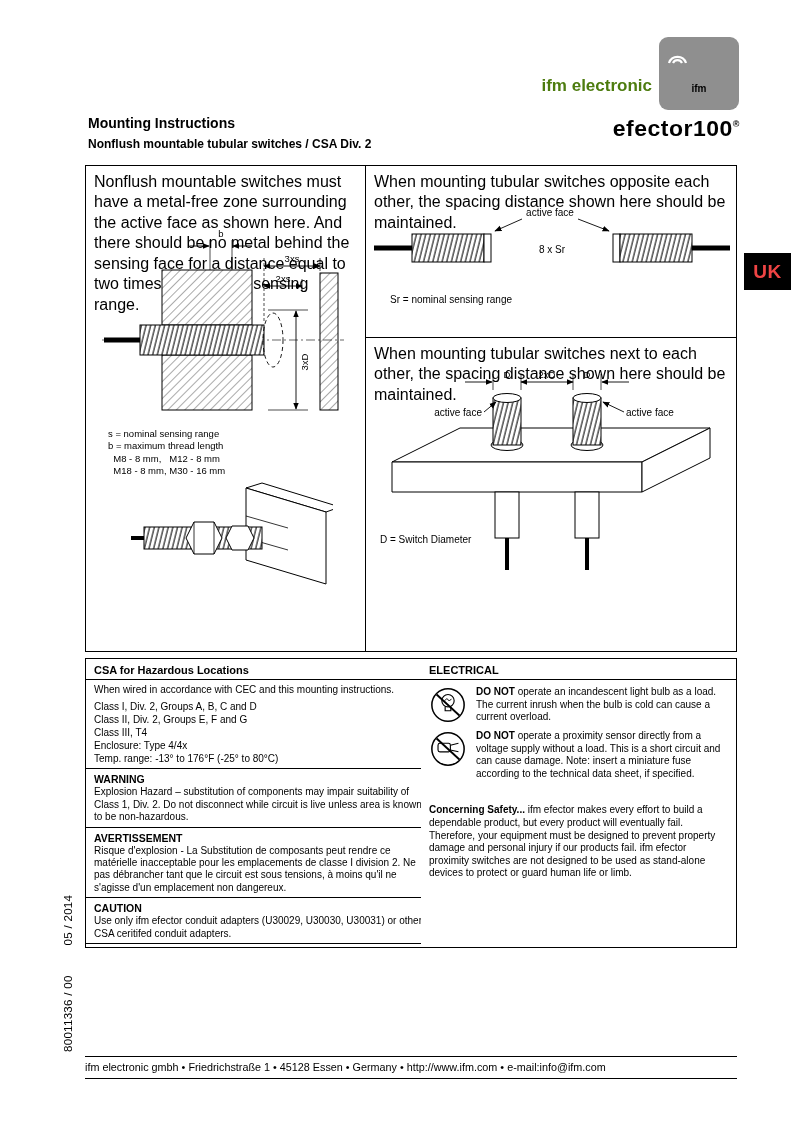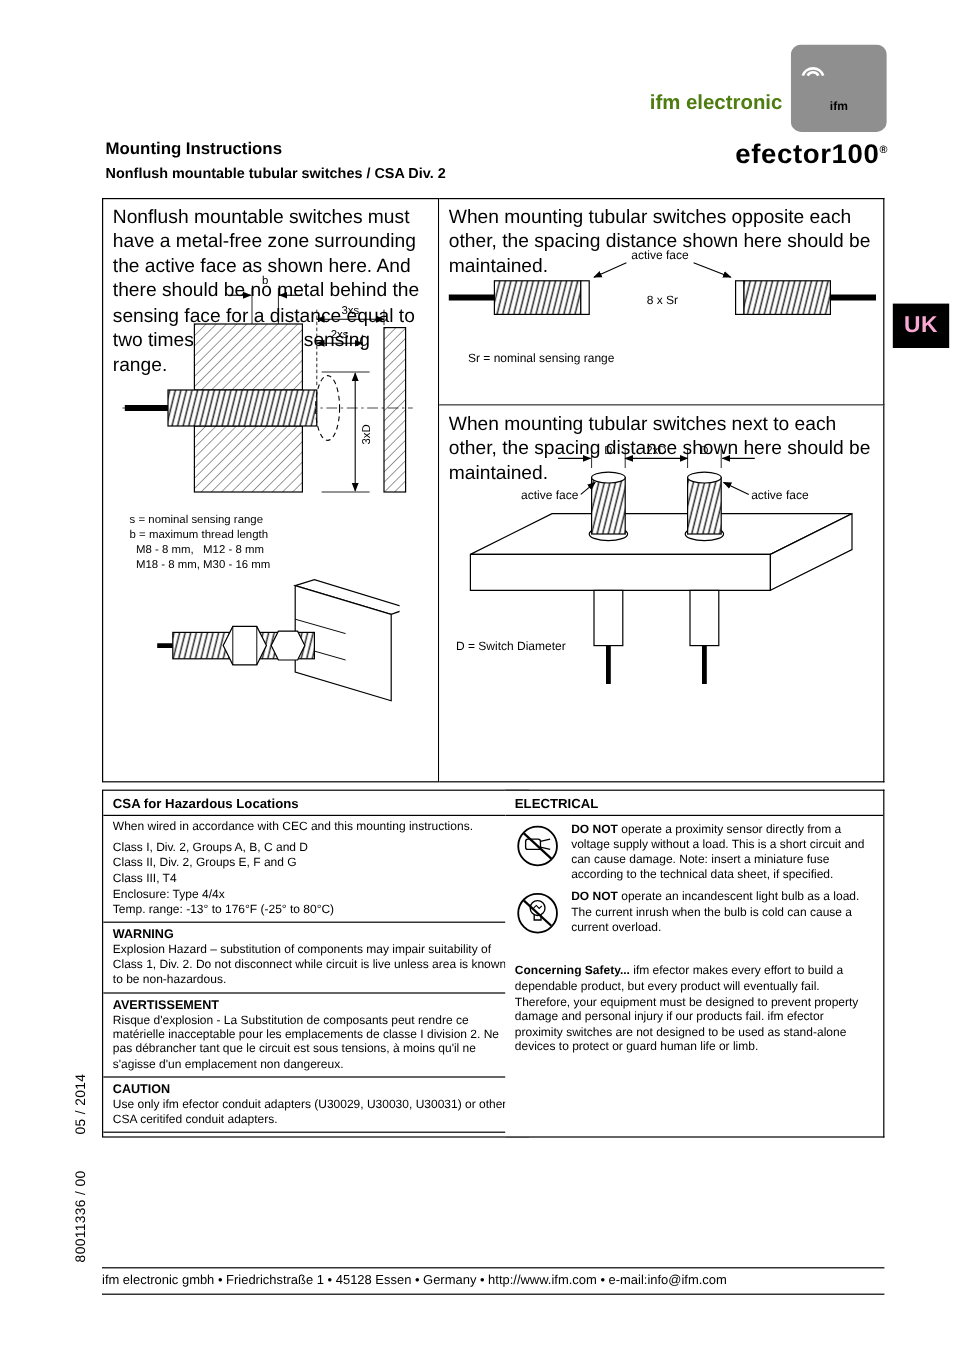--- a/index.html
+++ b/index.html
@@ -20,21 +20,21 @@
   .notes{position:absolute;left:22px;top:262px}
   .note-line{white-space:pre;font-size:9.5px;line-height:1.3}
   .boxa-footer{position:absolute;left:8px;right:8px;bottom:5px;font-size:10.4px;line-height:1.28}
   .legend{position:absolute;font-size:10px}
   .doc-title{position:absolute;left:88px;top:115px;font-size:14px;font-weight:bold}
   .doc-subtitle{position:absolute;left:88px;top:137px;font-size:12px;font-weight:bold}
   .brand-name{position:absolute;left:420px;top:76px;width:232px;text-align:right;font-size:17px;font-weight:bold;color:#4d7c0f}
   .ifm-logo{position:absolute;left:659px;top:37px}
   .efector{position:absolute;left:470px;top:115px;width:270px;text-align:right;font-size:23px;font-weight:800;letter-spacing:.5px;transform:scaleY(.98)}
   .efector sup{font-size:9px}
-  .uk-badge{position:absolute;left:744px;top:253px;width:47px;height:37px;background:#000;color:#f9a8d4;font-weight:bold;font-size:19px;display:flex;align-items:center;justify-content:center;letter-spacing:.5px}
+  .uk-badge{position:absolute;left:744px;top:253px;width:47px;height:37px;background:#000;color:#ef4444;font-weight:bold;font-size:19px;display:flex;align-items:center;justify-content:center;letter-spacing:.5px}
   .erow{display:flex;gap:9px;margin:6px 8px 2px;align-items:flex-start}
   .eicon{flex:0 0 38px}
   .etext{font-size:10px;line-height:1.26}
   .safety{font-size:10px;line-height:1.26;margin:24px 8px 6px}
   .side-code{position:absolute;left:62px;top:1052px;transform:rotate(-90deg);transform-origin:0 0;white-space:nowrap;font-size:11.5px;letter-spacing:.3px}
   .side-code .date{margin-left:30px}
   .page-footer{position:absolute;left:85px;top:1056px;width:652px;border-top:1.5px solid #000;border-bottom:1.5px solid #000;text-align:left;font-size:10.8px;padding:4px 0 5px}
   svg text{font-family:"Liberation Sans",sans-serif;font-size:10px;fill:#000}
   svg text.dim{font-size:9.5px}
   .dimline{stroke:#000;stroke-width:.9}
@@ -215,37 +215,37 @@
     <div class="sub-title">ATTENTION</div>
 
   </div>
 
   <div class="box noleft" style="left:421px;top:658px;width:316px;height:290px;overflow:hidden">
     <div class="sec-title">ELECTRICAL</div>
     <div class="rule"></div>
     <div class="erow">
       <svg class="eicon" width="38" height="38" viewBox="0 0 40 40">
         <circle cx="20" cy="20" r="17" fill="none" stroke="#000" stroke-width="1.6"></circle>
+        <circle cx="20" cy="15.5" r="6.5" fill="none" stroke="#000" stroke-width="1.2"></circle>
+        <path d="M17,21.5 v4.5 h6 v-4.5" fill="none" stroke="#000" stroke-width="1.2"></path>
+        <path d="M16.5,15.5 l2.3,-2.3 l2.6,2.6 l2.3,-2.3" fill="none" stroke="#000" stroke-width="1"></path>
+        <line x1="8" y1="9" x2="32" y2="31" stroke="#000" stroke-width="2"></line>
+      </svg>
+      <p class="etext"><b>DO NOT</b><span> operate an incandescent light bulb as a load. The current inrush when the bulb is cold can cause a current overload.</span></p>
+    </div>
+    <div class="erow">
+      <svg class="eicon" width="38" height="38" viewBox="0 0 40 40">
+        <circle cx="20" cy="20" r="17" fill="none" stroke="#000" stroke-width="1.6"></circle>
         <rect x="9.5" y="14" width="13" height="9" rx="2" fill="none" stroke="#000" stroke-width="1.2"></rect>
         <line x1="22.5" y1="16" x2="31" y2="14" stroke="#000" stroke-width="1.1"></line>
         <line x1="22.5" y1="21" x2="31" y2="23" stroke="#000" stroke-width="1.1"></line>
         <line x1="8" y1="9" x2="32" y2="31" stroke="#000" stroke-width="2"></line>
       </svg>
       <p class="etext"><b>DO NOT</b><span> operate a proximity sensor directly from a voltage supply without a load. This is a short circuit and can cause damage. Note: insert a miniature fuse according to the technical data sheet, if specified.</span></p>
     </div>
-    <div class="erow">
-      <svg class="eicon" width="38" height="38" viewBox="0 0 40 40">
-        <circle cx="20" cy="20" r="17" fill="none" stroke="#000" stroke-width="1.6"></circle>
-        <circle cx="20" cy="15.5" r="6.5" fill="none" stroke="#000" stroke-width="1.2"></circle>
-        <path d="M17,21.5 v4.5 h6 v-4.5" fill="none" stroke="#000" stroke-width="1.2"></path>
-        <path d="M16.5,15.5 l2.3,-2.3 l2.6,2.6 l2.3,-2.3" fill="none" stroke="#000" stroke-width="1"></path>
-        <line x1="8" y1="9" x2="32" y2="31" stroke="#000" stroke-width="2"></line>
-      </svg>
-      <p class="etext"><b>DO NOT</b><span> operate an incandescent light bulb as a load. The current inrush when the bulb is cold can cause a current overload.</span></p>
-    </div>
     <p class="safety"><b>Concerning Safety...</b><span> ifm efector makes every effort to build a dependable product, but every product will eventually fail. Therefore, your equipment must be designed to prevent property damage and personal injury if our products fail. ifm efector proximity switches are not designed to be used as stand-alone devices to protect or guard human life or limb.</span></p>
   </div>
 
   <div class="side-code">
     <span>80011336 / 00</span><span class="date">05 / 2014</span>
   </div>
 
   <div class="page-footer">ifm electronic gmbh • Friedrichstraße 1 • 45128 Essen • Germany • http://www.ifm.com • e-mail:info@ifm.com</div>
 
 </div>

